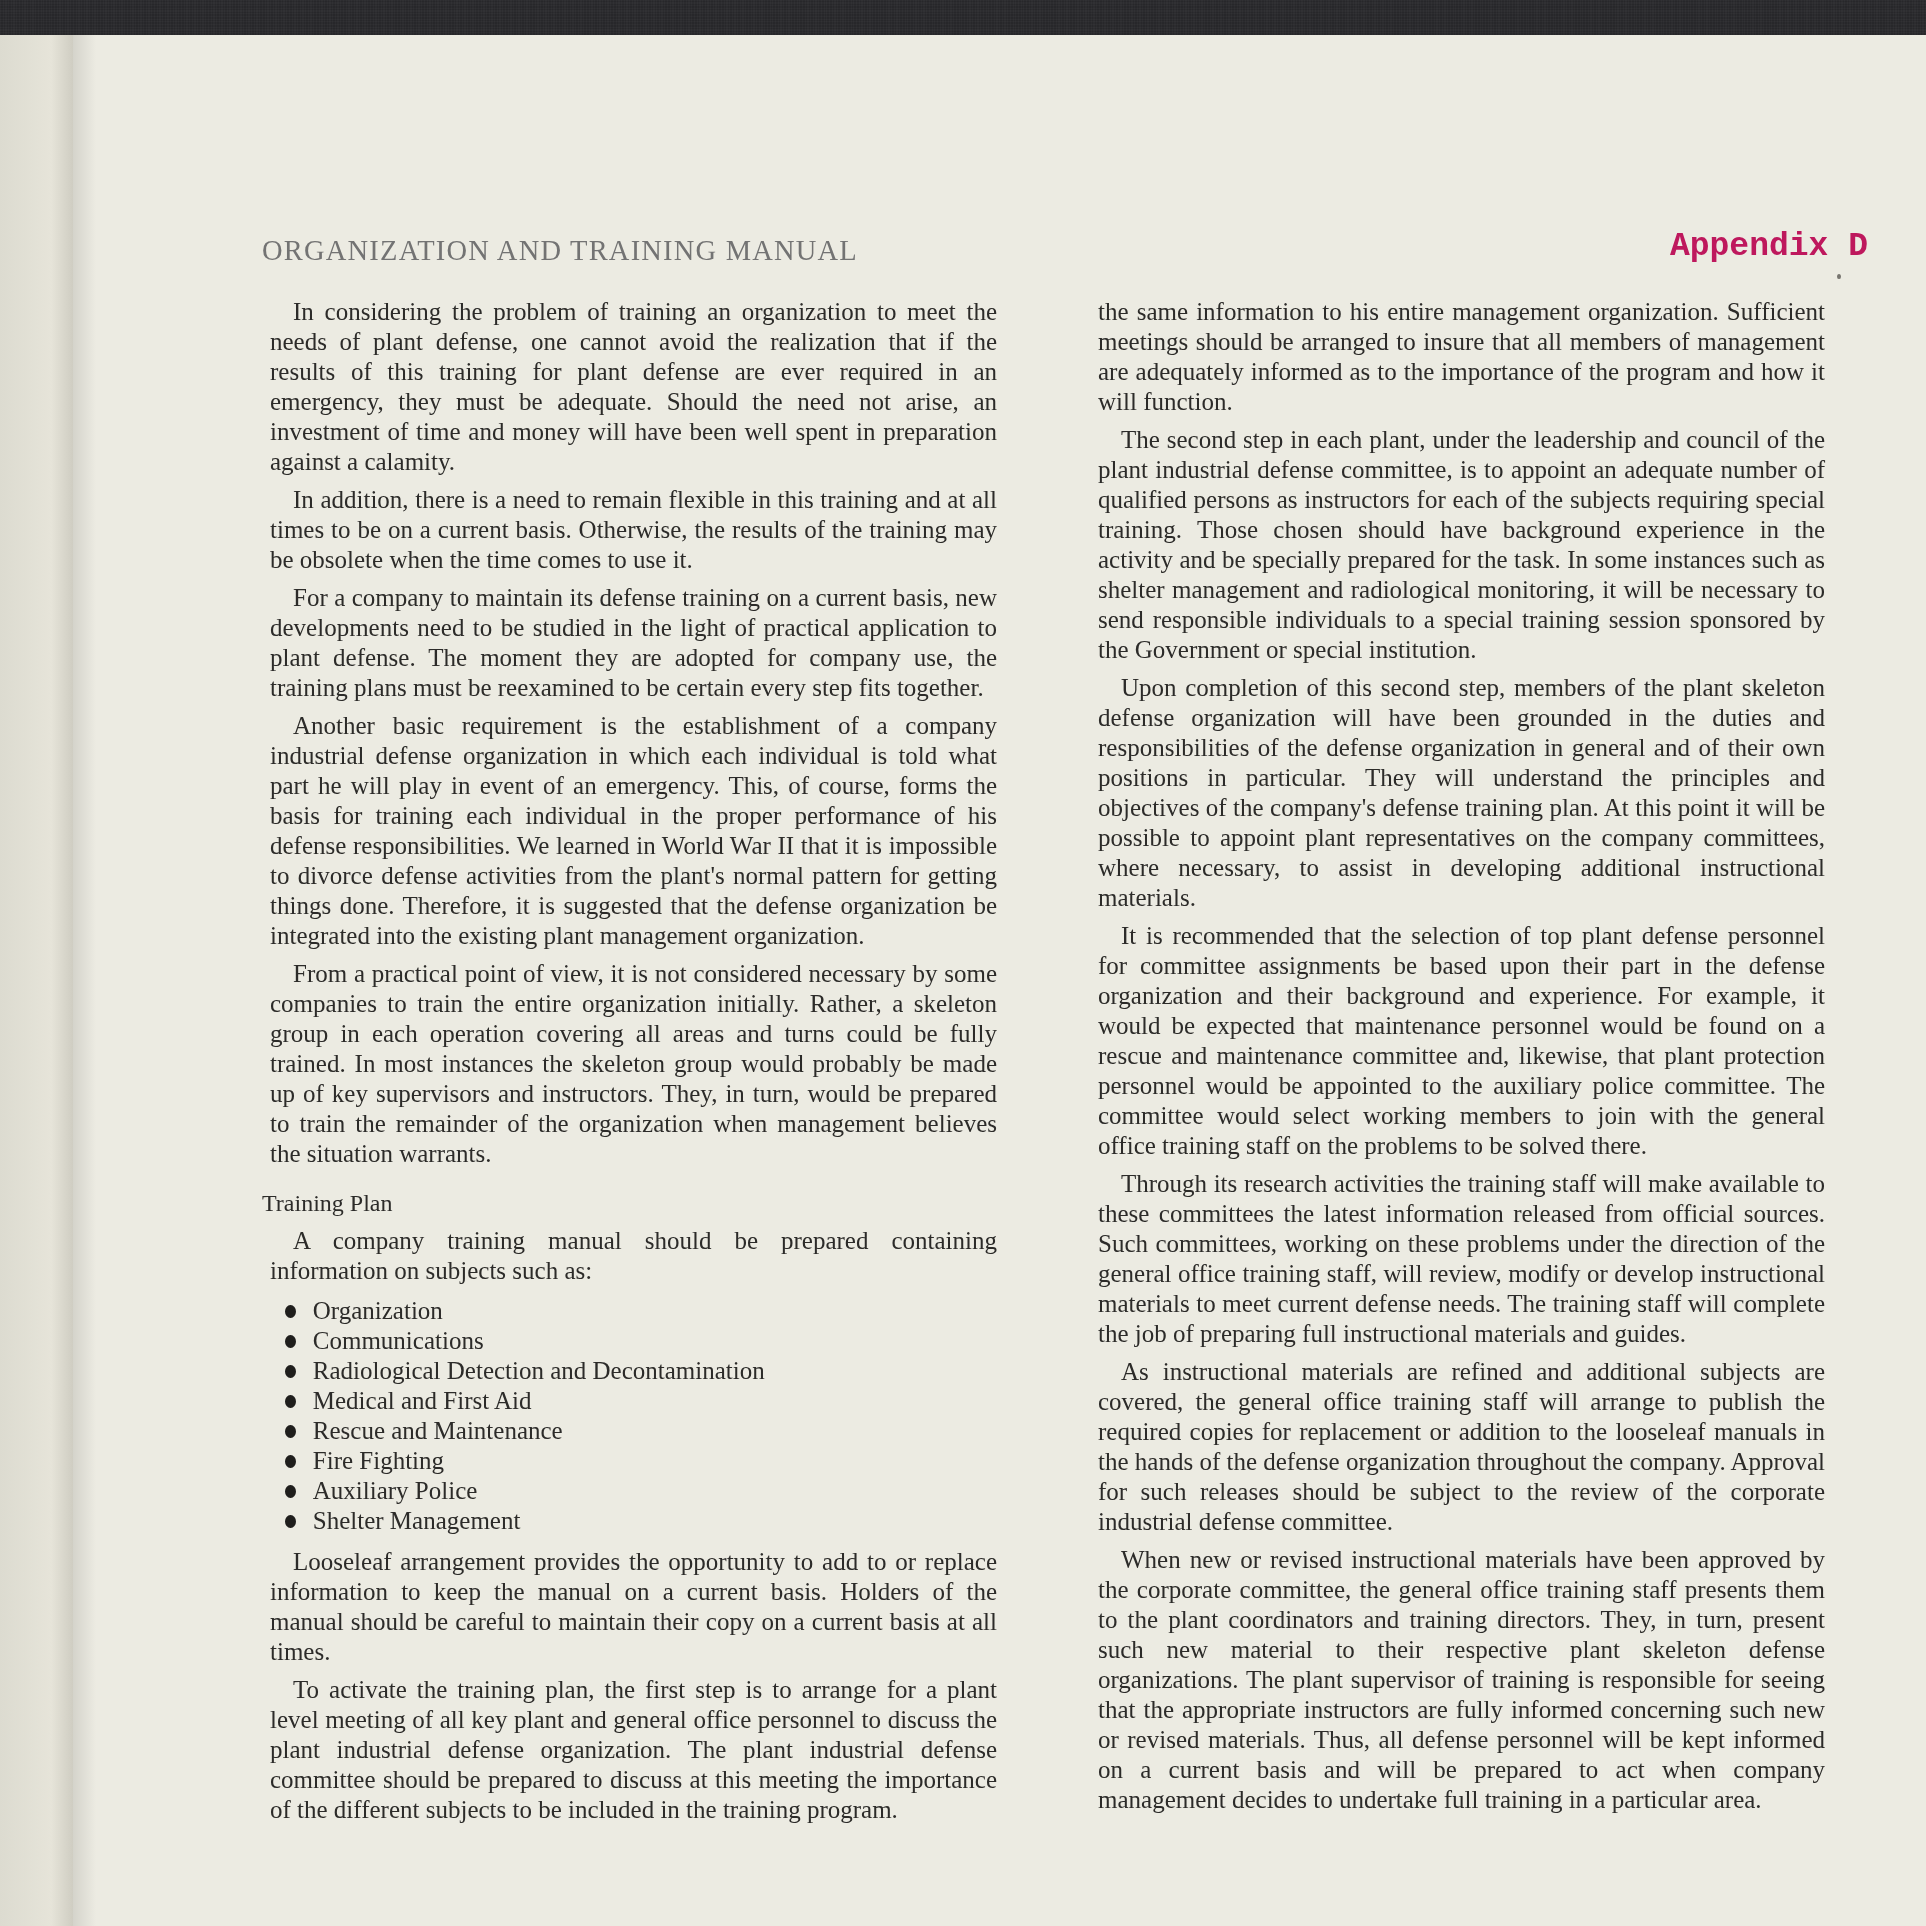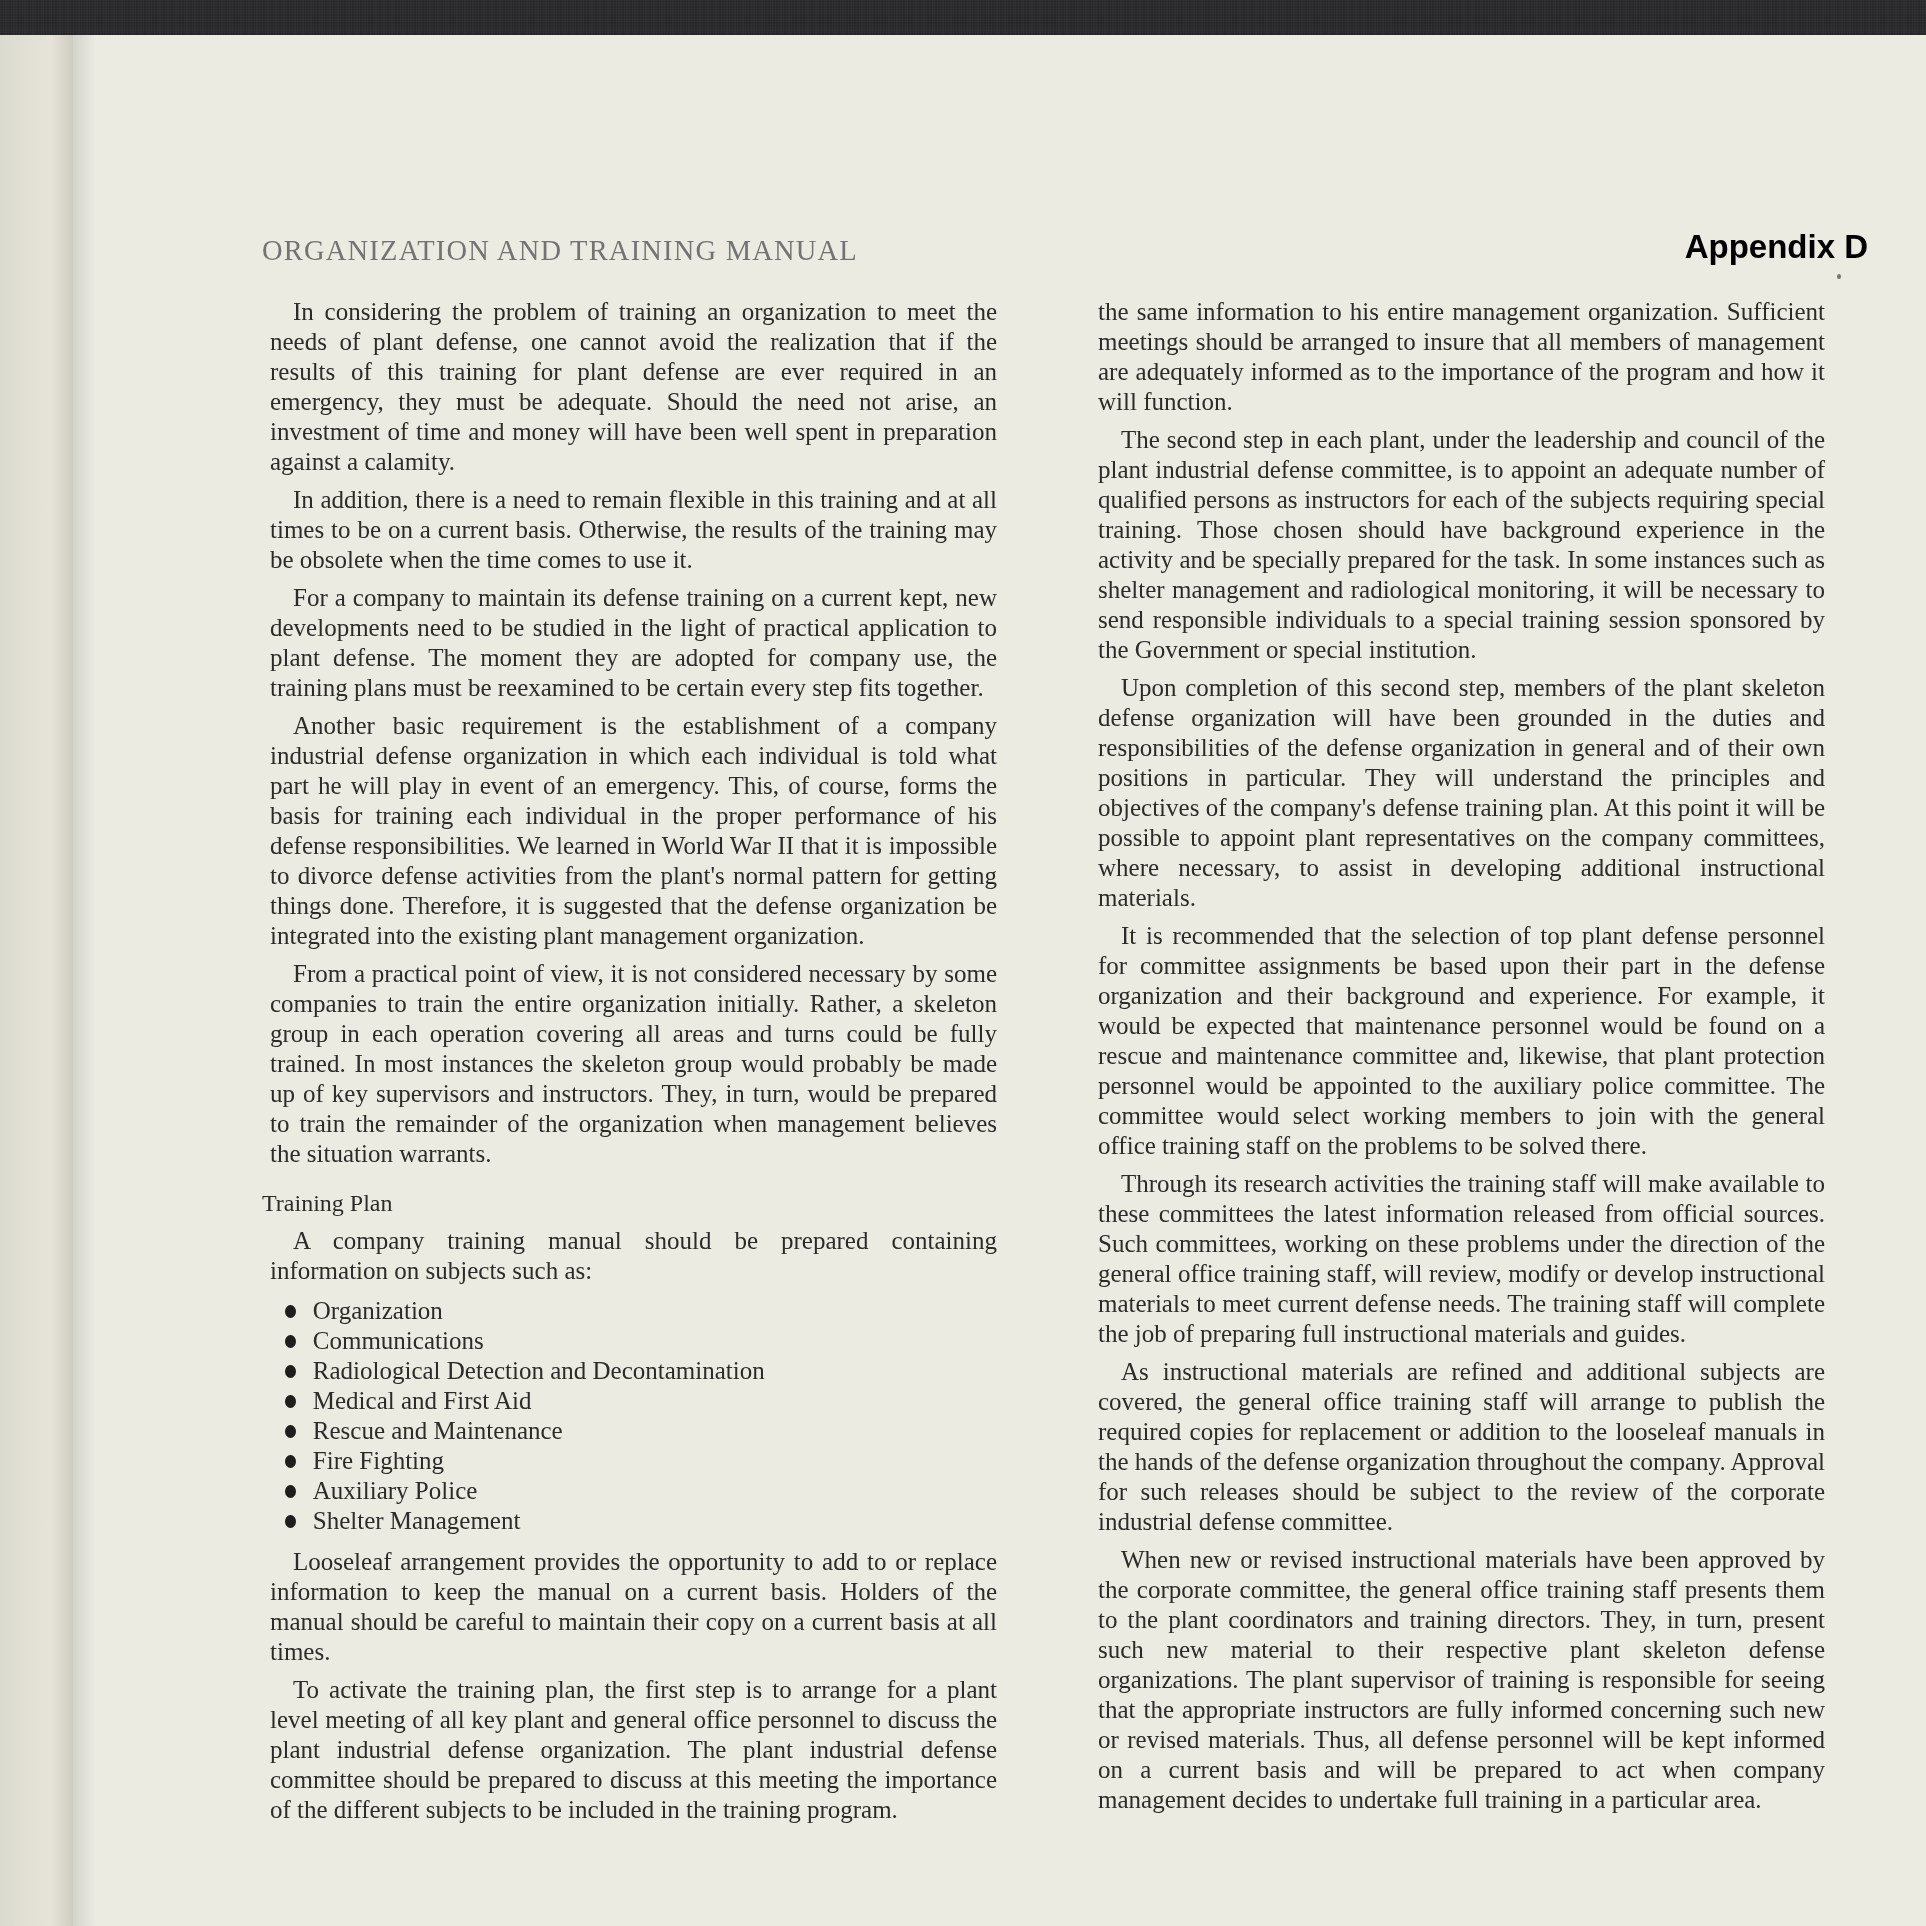--- a/index.html
+++ b/index.html
@@ -32,22 +32,22 @@
     position: absolute; left: 0; top: 0; width: 23px; height: 100%;
     background: linear-gradient(90deg, rgba(0,0,0,0.10), rgba(0,0,0,0));
   }
   .running-header {
     position: absolute; left: 189px; top: 200px;
     font-family: "Liberation Serif", "DejaVu Serif", serif;
     font-size: 28.5px; letter-spacing: 1.2px; color: #737373;
   }
   .appendix-label {
     position: absolute; right: 166px; top: 193px;
-    font-family: Liberation Sans, sans-serif;
-    font-weight: bold; font-size: 33px; color: #000000;
+    font-family: Liberation Mono, monospace;
+    font-weight: bold; font-size: 33px; color: #be185d;
   }
   .column {
     position: absolute; top: 254px; width: 743px;
     font-family: "Liberation Serif", "DejaVu Serif", serif;
     font-size: 25px; line-height: 30px; color: #2c2b29;
     text-align: justify; hyphens: manual;
   }
   .col-left { left: 189px; }
   .col-right { left: 1017px; }
   .column p { margin: 8px; text-indent: 23px; }
@@ -70,21 +70,21 @@
 
 <div class="page">
   <div class="gutter-shadow"></div>
 
   <div class="running-header">ORGANIZATION AND TRAINING MANUAL</div>
   <div class="appendix-label">Appendix D</div>
 
   <div class="column col-left">
     <p>In considering the problem of training an organization to meet the needs of plant defense, one cannot avoid the realization that if the results of this training for plant defense are ever required in an emergency, they must be adequate. Should the need not arise, an investment of time and money will have been well spent in preparation against a calamity.</p>
     <p>In addition, there is a need to remain flexible in this training and at all times to be on a current basis. Otherwise, the results of the training may be obsolete when the time comes to use it.</p>
-    <p>For a company to maintain its defense training on a current kept, new developments need to be studied in the light of practical application to plant defense. The moment they are adopted for company use, the training plans must be reexamined to be certain every step fits together.</p>
+    <p>For a company to maintain its defense training on a current basis, new developments need to be studied in the light of practical application to plant defense. The moment they are adopted for company use, the training plans must be reexamined to be certain every step fits together.</p>
     <p>Another basic requirement is the establishment of a company industrial defense organization in which each individual is told what part he will play in event of an emergency. This, of course, forms the basis for training each individual in the proper performance of his defense responsibilities. We learned in World War II that it is impossible to divorce defense activities from the plant's normal pattern for getting things done. Therefore, it is suggested that the defense organization be integrated into the existing plant management organization.</p>
     <p>From a practical point of view, it is not considered necessary by some companies to train the entire organization initially. Rather, a skeleton group in each operation covering all areas and turns could be fully trained. In most instances the skeleton group would probably be made up of key supervisors and instructors. They, in turn, would be prepared to train the remainder of the organization when management believes the situation warrants.</p>
 
     <div class="subhead">Training Plan</div>
     <p>A company training manual should be prepared containing information on subjects such as:</p>
 
     <ul class="bullets">
       <li>
           <span class="bullet-dot"></span>
           <span>Organization</span>

